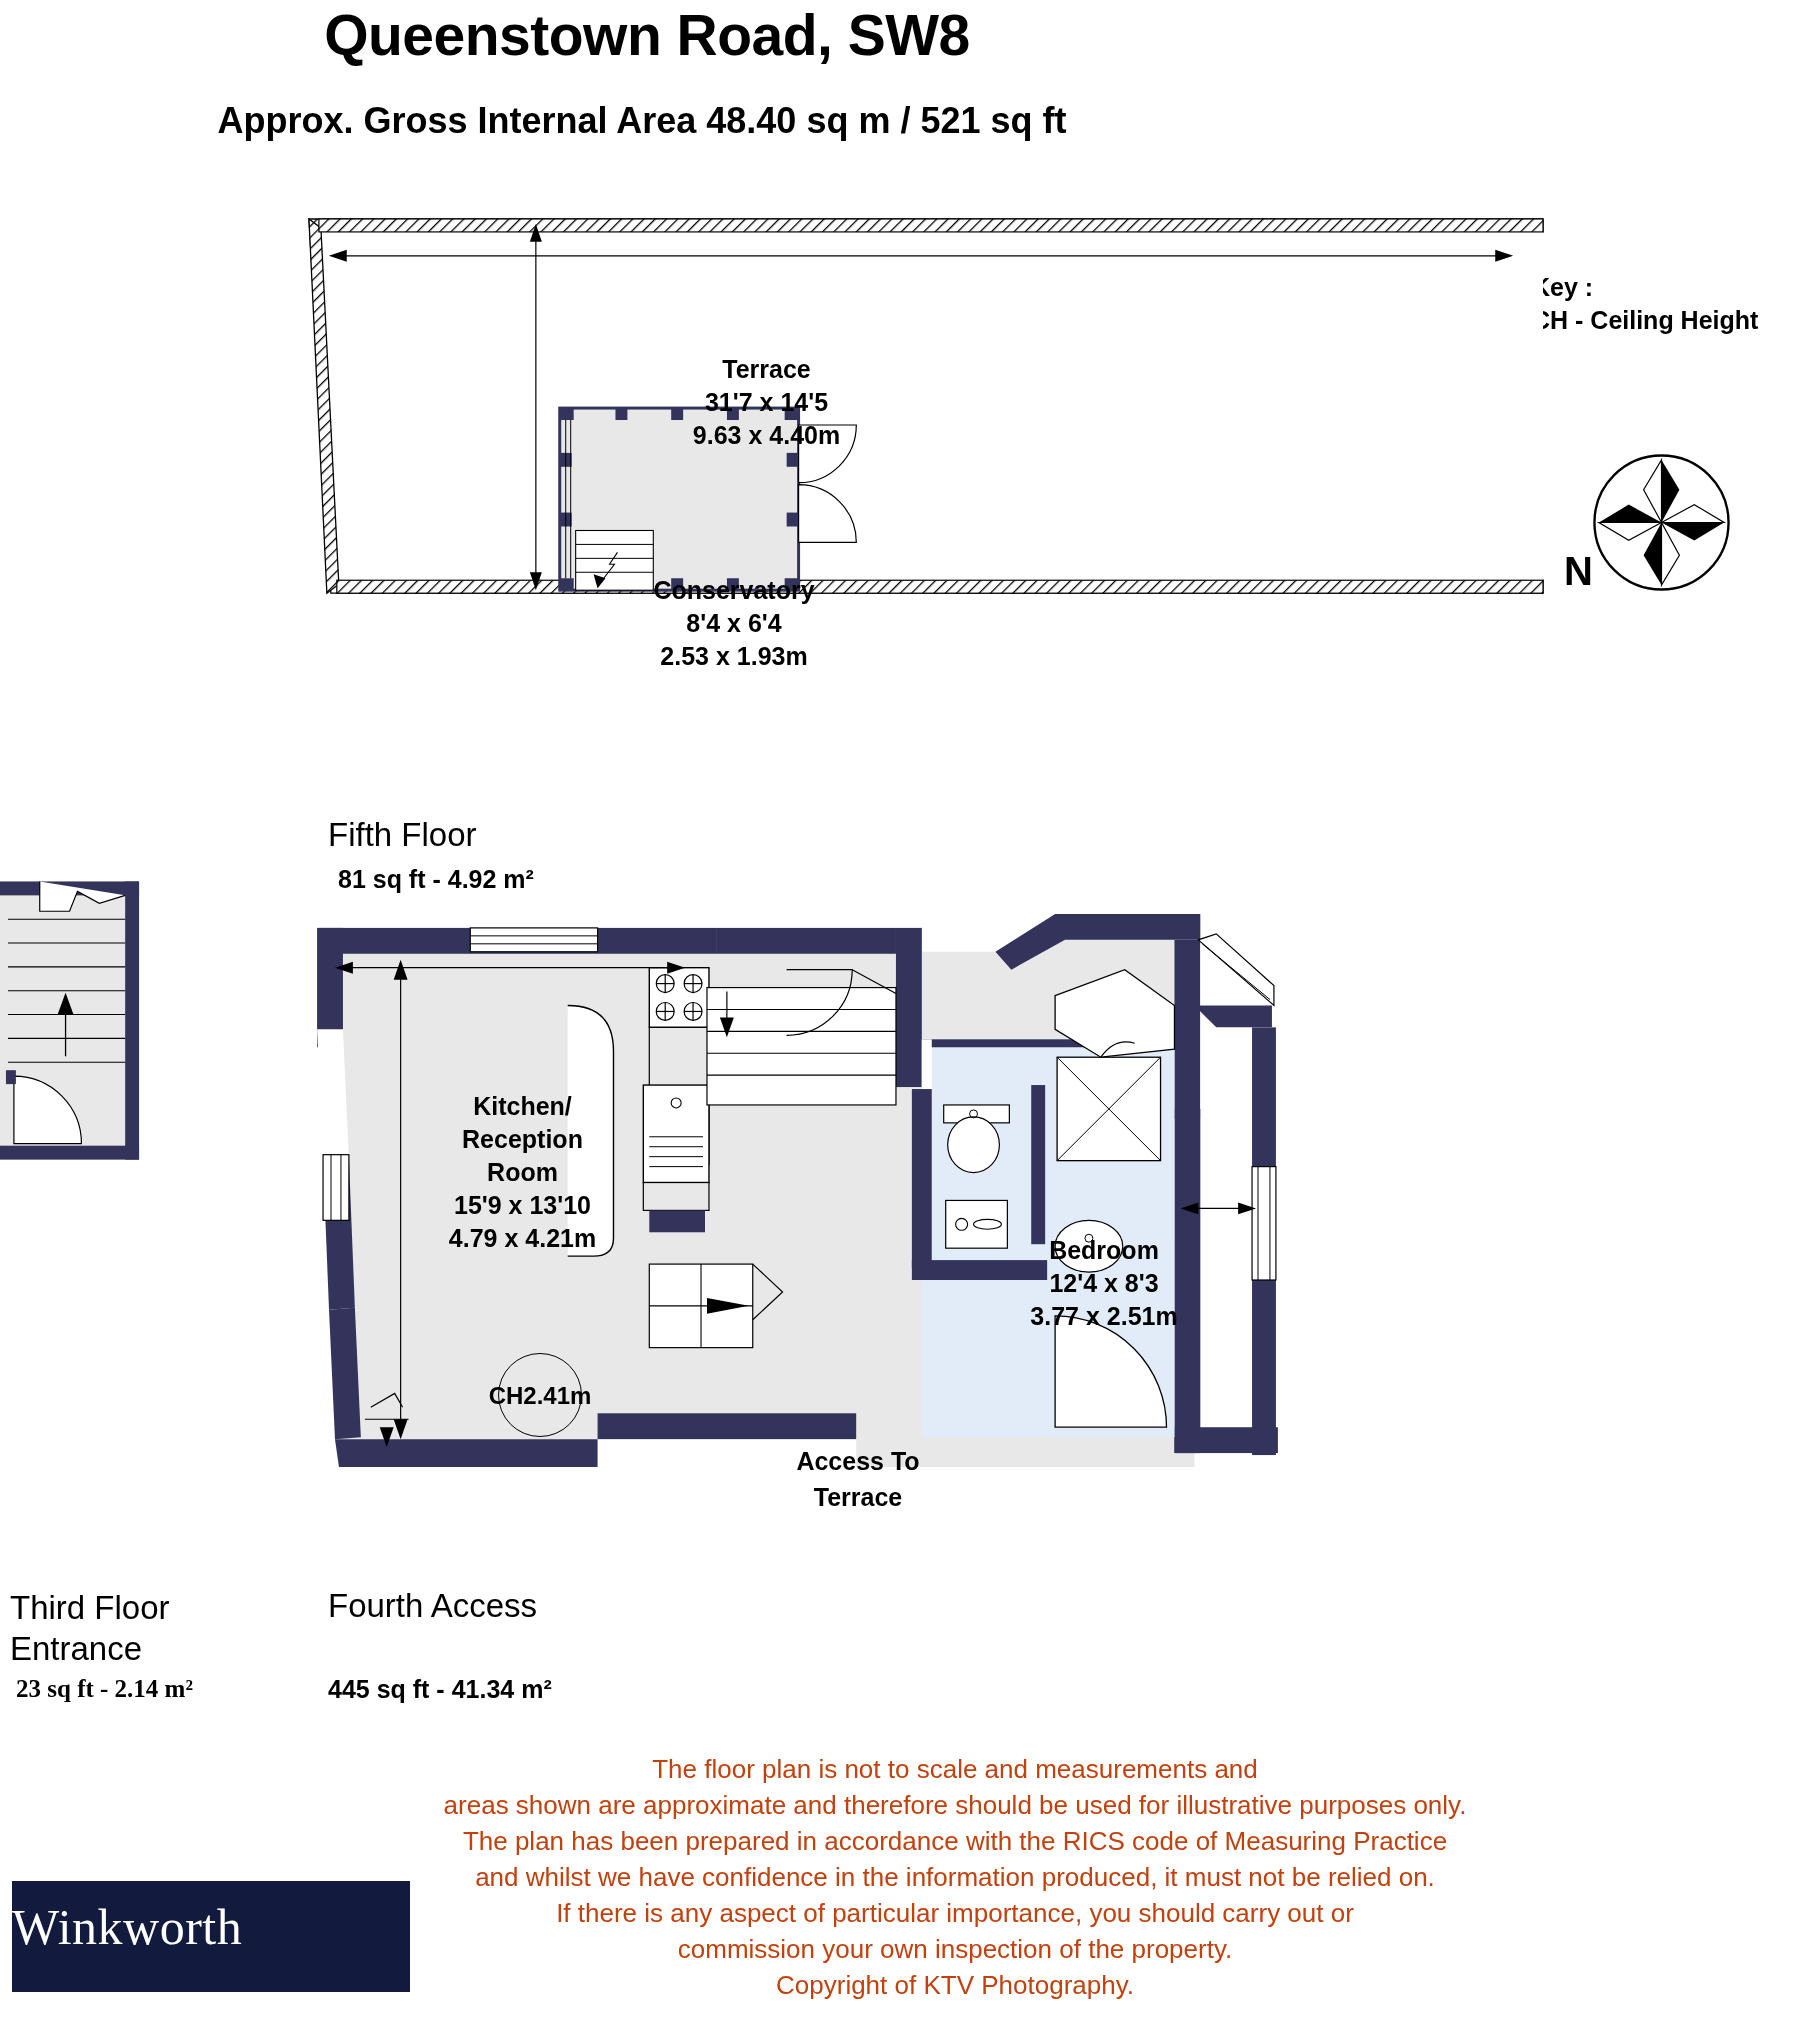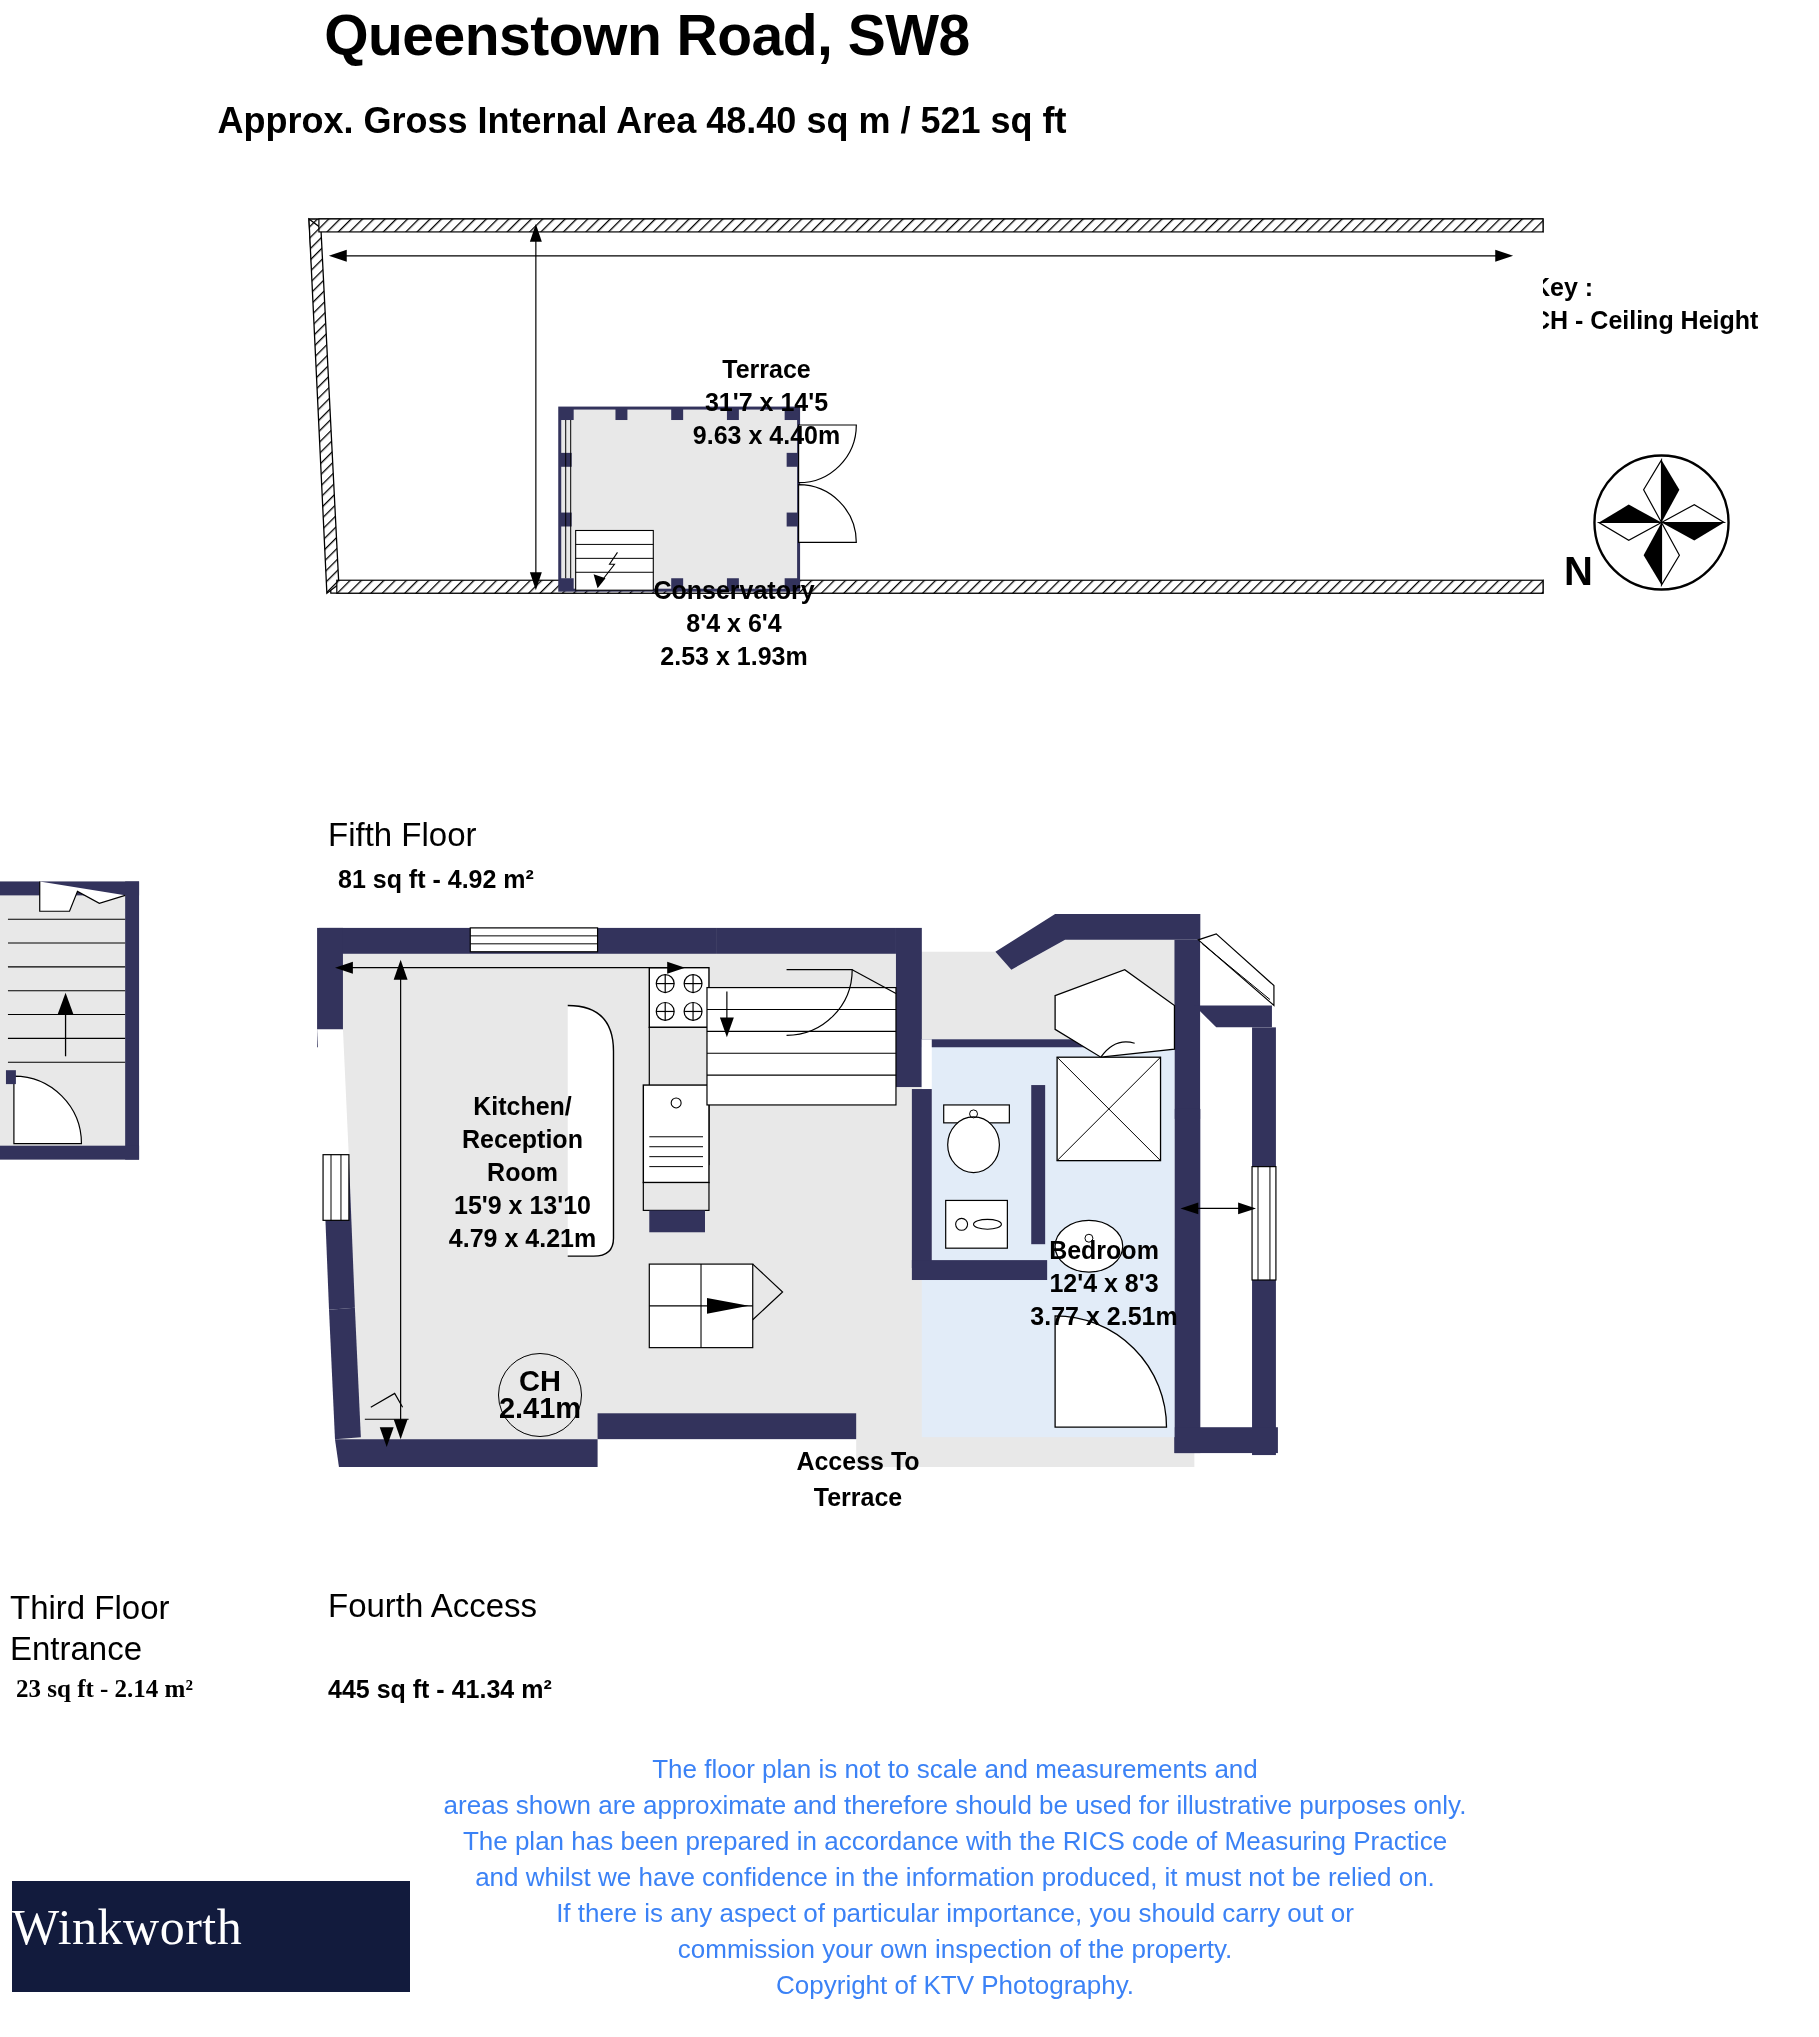--- a/index.html
+++ b/index.html
@@ -22,24 +22,24 @@
   #fourth-name{left:328px;top:1587px;}
   #fourth-area{left:328px;top:1675px;}
   
   .room-label{text-align:center;font-size:25px;font-weight:bold;line-height:33px;}
   #terrace-label{left:637px;top:353px;width:259px;}
   #conservatory-label{left:592px;top:562px;width:284px;margin-top:12px;}
   #kitchen-label{left:398px;top:1090px;width:249px;}
   #bedroom-label{left:945px;top:1234px;width:318px;}
   #access-label{left:751px;top:1443px;width:214px;line-height:36px;}
   #ch-badge{left:498px;top:1353px;width:82px;height:82px;border:1.6px solid #000;border-radius:50%;
-            display:flex;flex-direction:column;align-items:center;justify-content:center;
-            font-size:29px;font-weight:bold;line-height:27px;background:transparent;}
-  
-  #disclaimer{left:398px;top:1751px;width:1114px;text-align:center;font-size:26px;line-height:36px;color:#3b82f6;}
+            display:flex;flex-direction:row;align-items:center;justify-content:center;
+            font-size:24px;font-weight:bold;line-height:27px;background:transparent;}
+  
+  #disclaimer{left:398px;top:1751px;width:1114px;text-align:center;font-size:26px;line-height:36px;color:#c2410c;}
   #logo{left:12px;top:1881px;width:398px;height:111px;background:#121b3d;}
   #logo-text{left:12px;top:1898px;width:398px;text-align:left;font-family:"Liberation Serif",serif;
              font-size:50px;color:#ffffff;letter-spacing:0.5px;}
   svg{display:block;overflow:visible;}
 </style>
 </head>
 <body>
 
 <div class="abs" id="title">Queenstown Road, SW8</div>
 <div class="abs" id="subtitle">Approx. Gross Internal Area 48.40 sq m / 521 sq ft</div>

